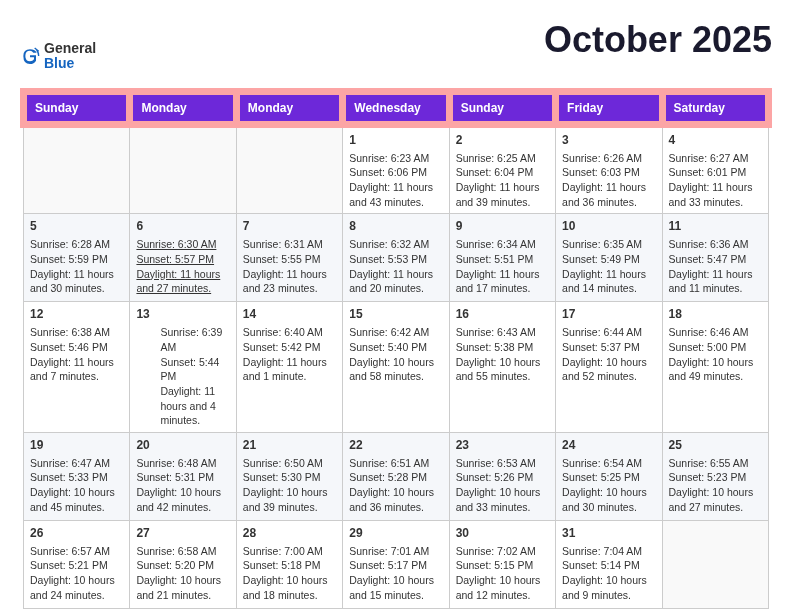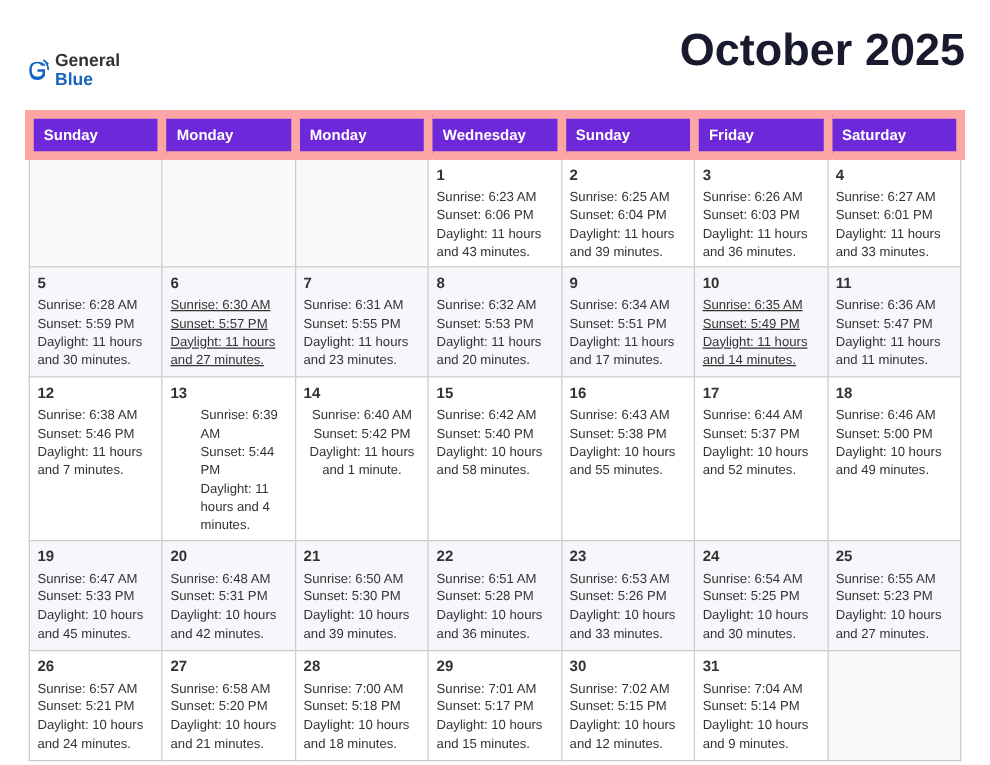--- a/index.html
+++ b/index.html
@@ -178,21 +178,21 @@
 Daylight: 11 hours and 20 minutes.</div>
         </td>
         <td>
           <span class="day-num">9</span>
           <div class="cell-text" style="white-space: pre-line;">Sunrise: 6:34 AM
 Sunset: 5:51 PM
 Daylight: 11 hours and 17 minutes.</div>
         </td>
         <td>
           <span class="day-num">10</span>
-          <div class="cell-text" style="white-space: pre-line; text-decoration: underline;">Sunrise: 6:35 AM
+          <div class="cell-text" style="white-space: pre-line;">Sunrise: 6:35 AM
 Sunset: 5:49 PM
 Daylight: 11 hours and 14 minutes.</div>
         </td>
         <td>
           <span class="day-num">11</span>
           <div class="cell-text" style="white-space: pre-line;">Sunrise: 6:36 AM
 Sunset: 5:47 PM
 Daylight: 11 hours and 11 minutes.</div>
         </td>
       </tr>
@@ -204,21 +204,21 @@
 Daylight: 11 hours and 7 minutes.</div>
         </td>
         <td>
           <span class="day-num">13</span>
           <div class="cell-text" style="white-space: pre-line; margin-left: 24px;">Sunrise: 6:39 AM
 Sunset: 5:44 PM
 Daylight: 11 hours and 4 minutes.</div>
         </td>
         <td>
           <span class="day-num">14</span>
-          <div class="cell-text" style="white-space: pre-line; text-align: center;">Sunrise: 6:40 AM
+          <div class="cell-text" style="white-space: pre-line;">Sunrise: 6:40 AM
 Sunset: 5:42 PM
 Daylight: 11 hours and 1 minute.</div>
         </td>
         <td>
           <span class="day-num">15</span>
           <div class="cell-text" style="white-space: pre-line;">Sunrise: 6:42 AM
 Sunset: 5:40 PM
 Daylight: 10 hours and 58 minutes.</div>
         </td>
         <td>

